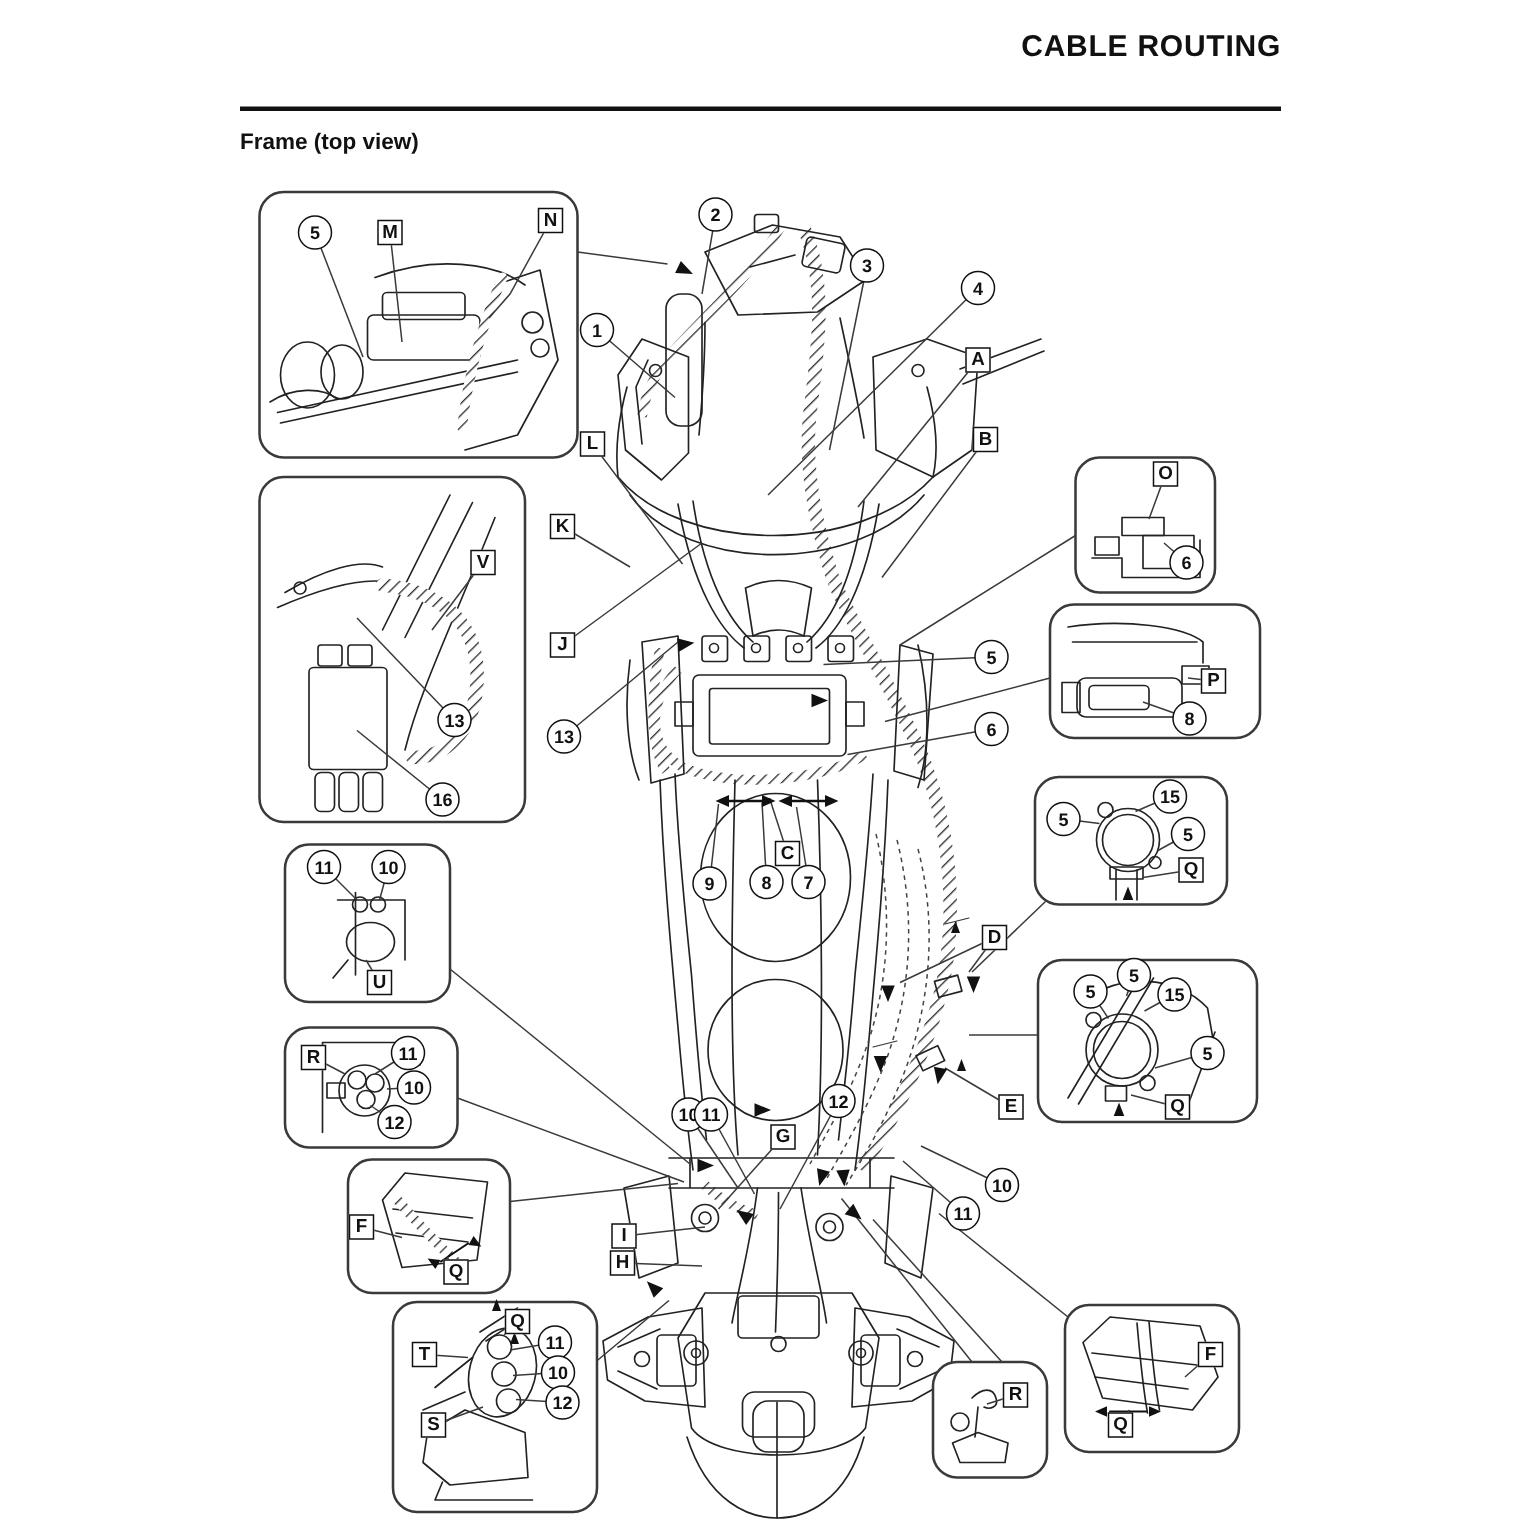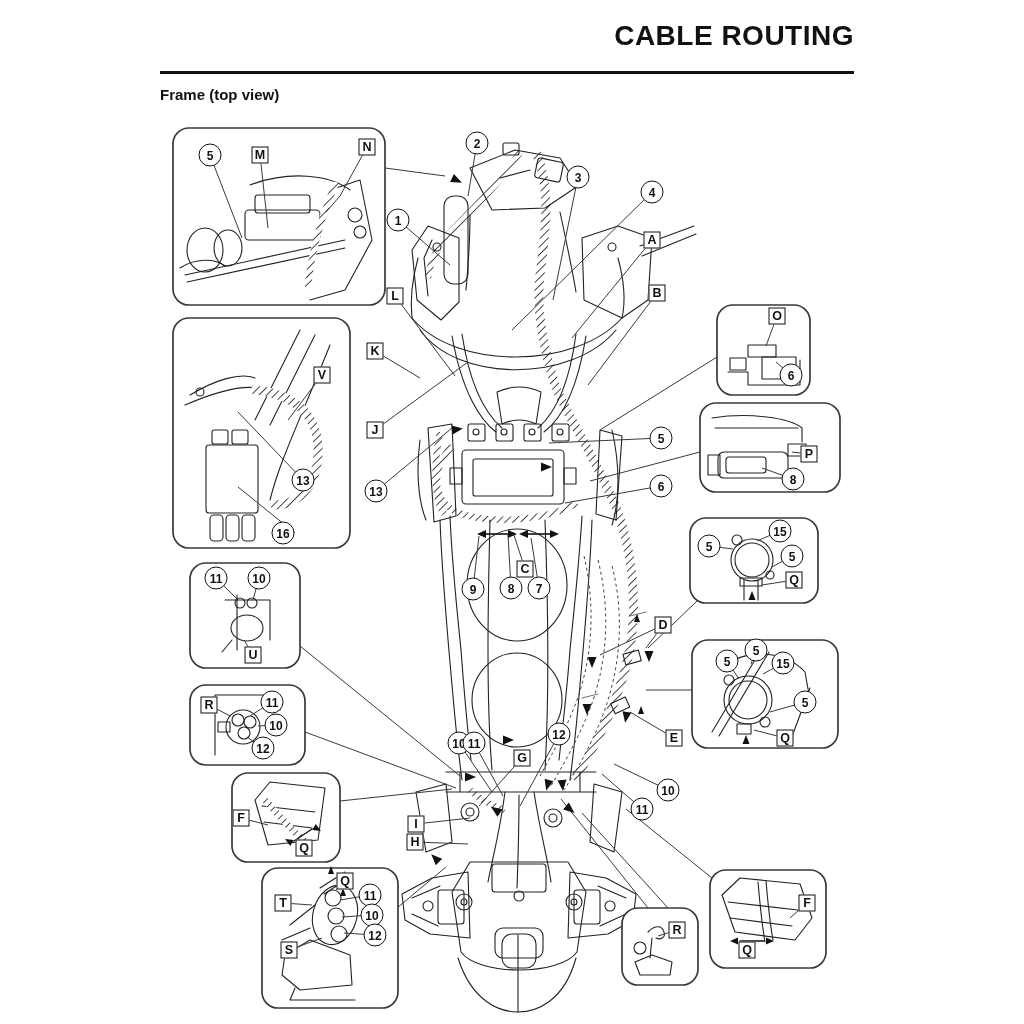--- a/index.html
+++ b/index.html
@@ -2,21 +2,21 @@
 <html><head>
 <meta charset="utf-8">
 <style>
   html,body{margin:0;padding:0;background:#e8e8e8;}
   #canvas{
     position:relative;width:1024px;height:1024px;background:#ffffff;
     font-family:"Liberation Sans",sans-serif;color:#111;overflow:hidden;
   }
   .page-title{
     position:absolute;top:20px;left:160px;width:694px;text-align:right;
-    font-size:28px;font-weight:bold;letter-spacing:.5px;color:#111;
+    font-size:20px;font-weight:bold;letter-spacing:.5px;color:#111;
   }
   .title-rule{position:absolute;top:71px;left:160px;width:694px;height:3px;background:#111;}
   .sub-title{position:absolute;top:86px;left:160px;font-size:15px;font-weight:bold;color:#111;}
   #art{position:absolute;left:0;top:0;}
   
   .ln{fill:none;stroke:#222;stroke-width:1.1;stroke-linecap:round;stroke-linejoin:round}
   .fine{fill:none;stroke:#333;stroke-width:.7;stroke-linecap:round}
   .inset-box{fill:#fff;stroke:#3a3a3a;stroke-width:1.7}
   .leader{fill:none;stroke:#3a3a3a;stroke-width:1}
   .hz{fill:none;stroke:url(#hp);stroke-width:9}
@@ -406,21 +406,21 @@
       <line x1="747" y1="950" x2="753" y2="940"></line>
     </g>
   </svg>
 
   <div id="callouts">
       <div class="callout circle" style="left: 210px; top: 155px;">5</div>
       <div class="callout square" style="left: 260px; top: 155px;">M</div>
       <div class="callout square" style="left: 367px; top: 147px;">N</div>
       <div class="callout square" style="left: 322px; top: 375px;">V</div>
       <div class="callout circle" style="left: 303px; top: 480px;">13</div>
-      <div class="callout circle" style="left: 283px; top: 533px;">16</div>
+      <div class="callout circle" style="left: 295px; top: 533px;">16</div>
       <div class="callout circle" style="left: 216px; top: 578px;">11</div>
       <div class="callout circle" style="left: 259px; top: 578px;">10</div>
       <div class="callout square" style="left: 253px; top: 655px;">U</div>
       <div class="callout square" style="left: 209px; top: 705px;">R</div>
       <div class="callout circle" style="left: 272px; top: 702px;">11</div>
       <div class="callout circle" style="left: 276px; top: 725px;">10</div>
       <div class="callout circle" style="left: 263px; top: 748px;">12</div>
       <div class="callout square" style="left: 241px; top: 818px;">F</div>
       <div class="callout square" style="left: 304px; top: 848px;">Q</div>
       <div class="callout square" style="left: 345px; top: 881px;">Q</div>

